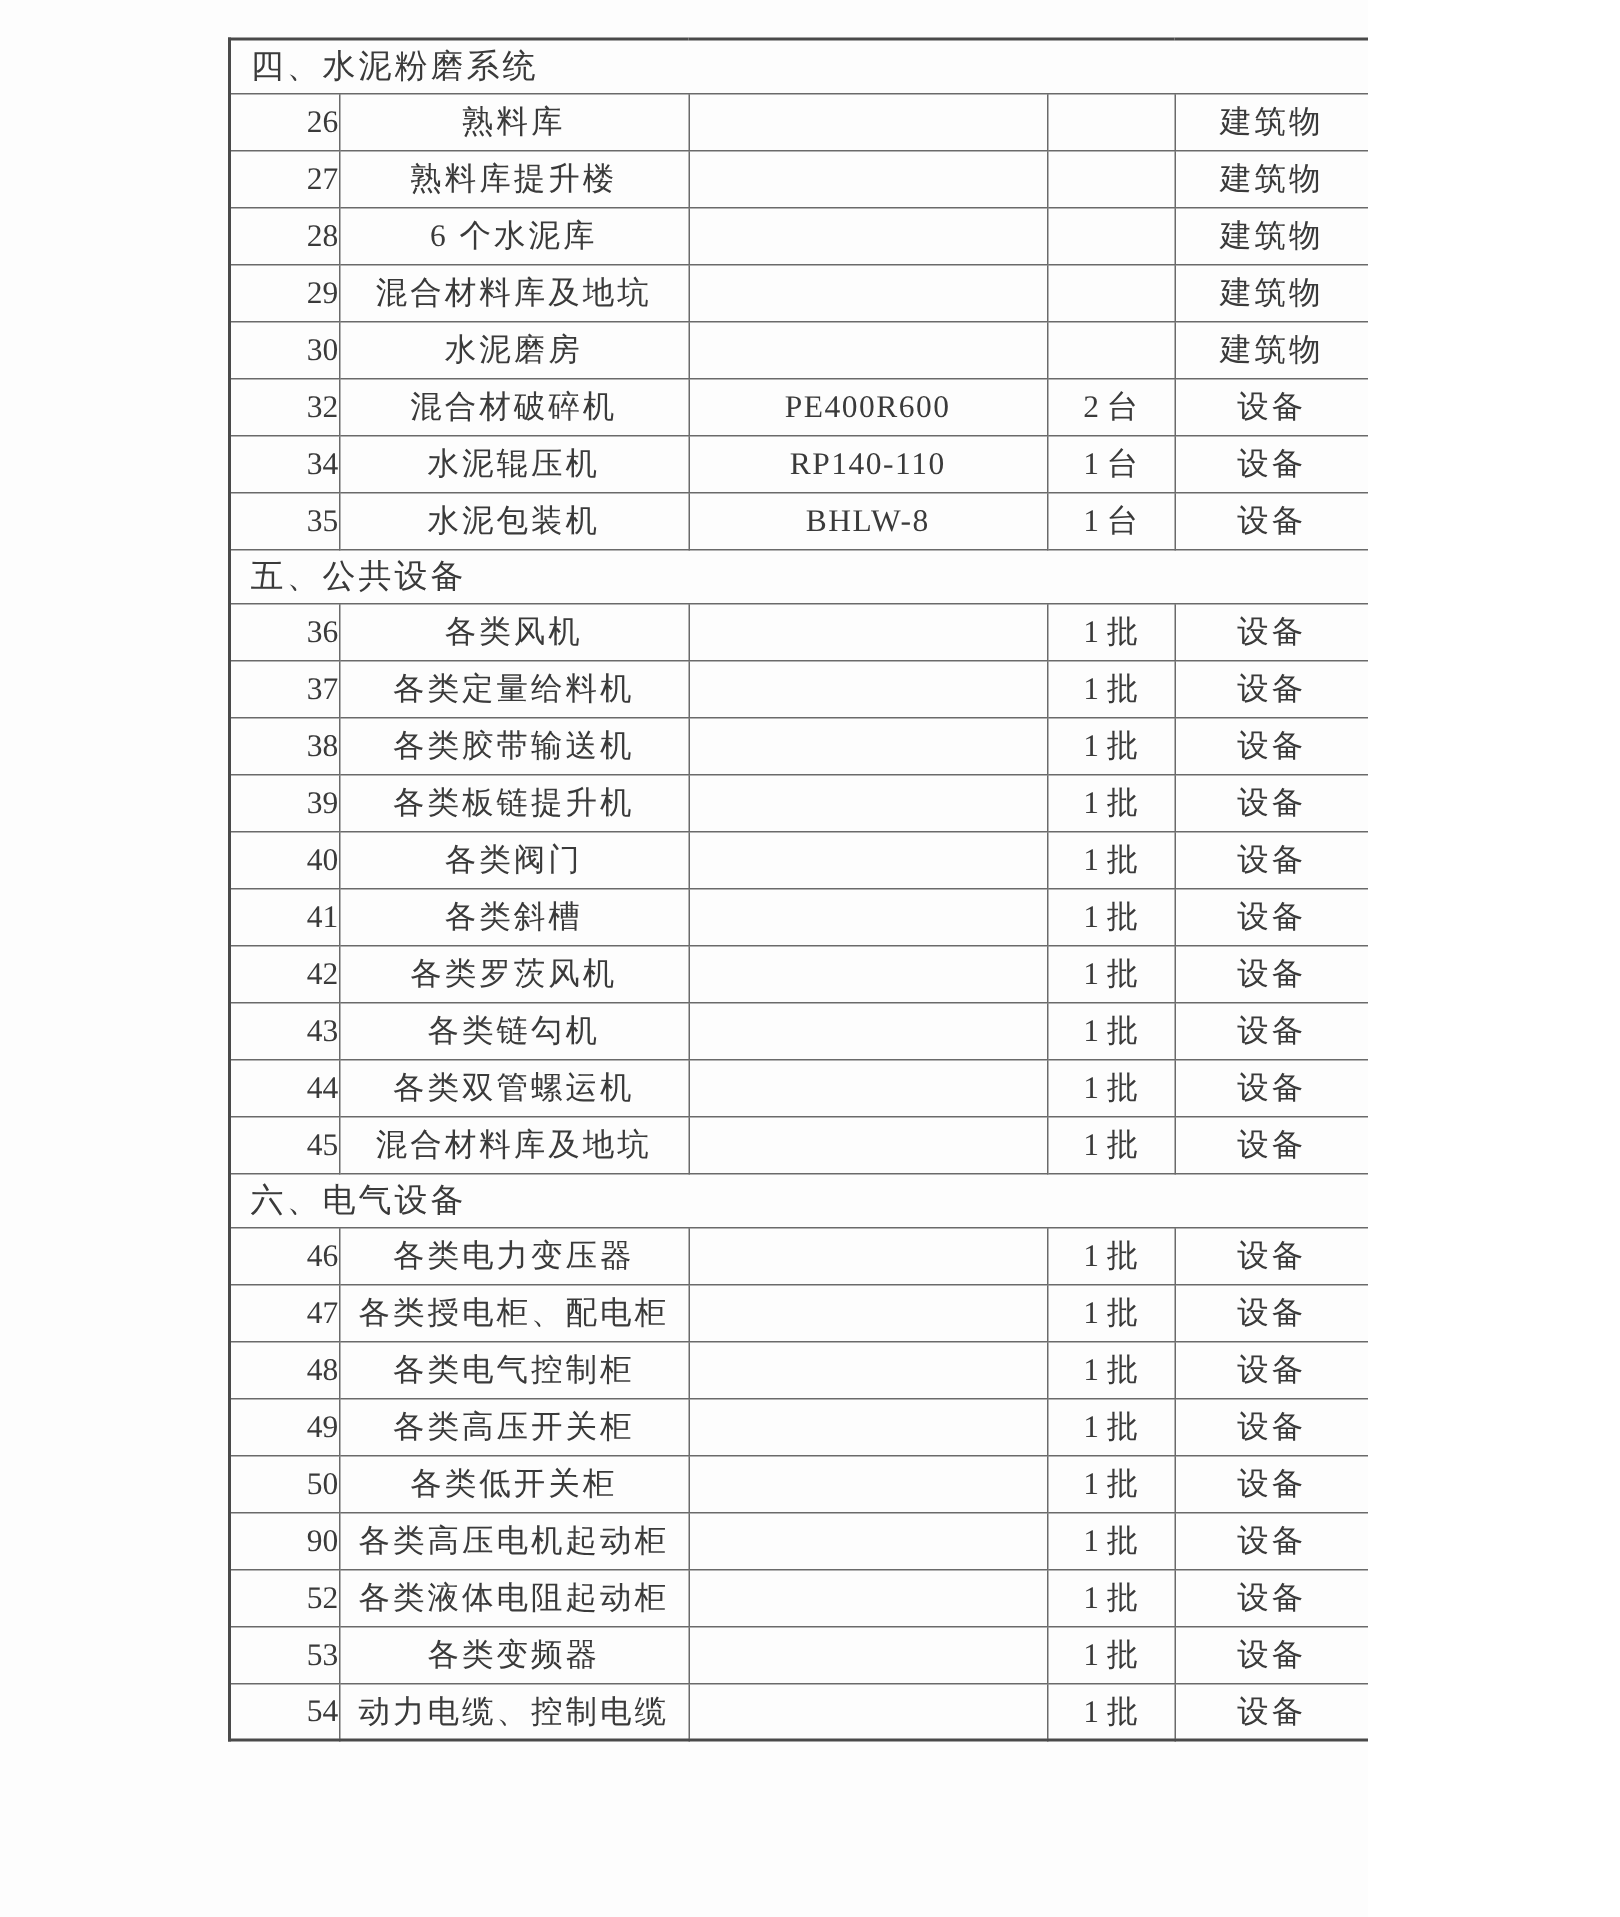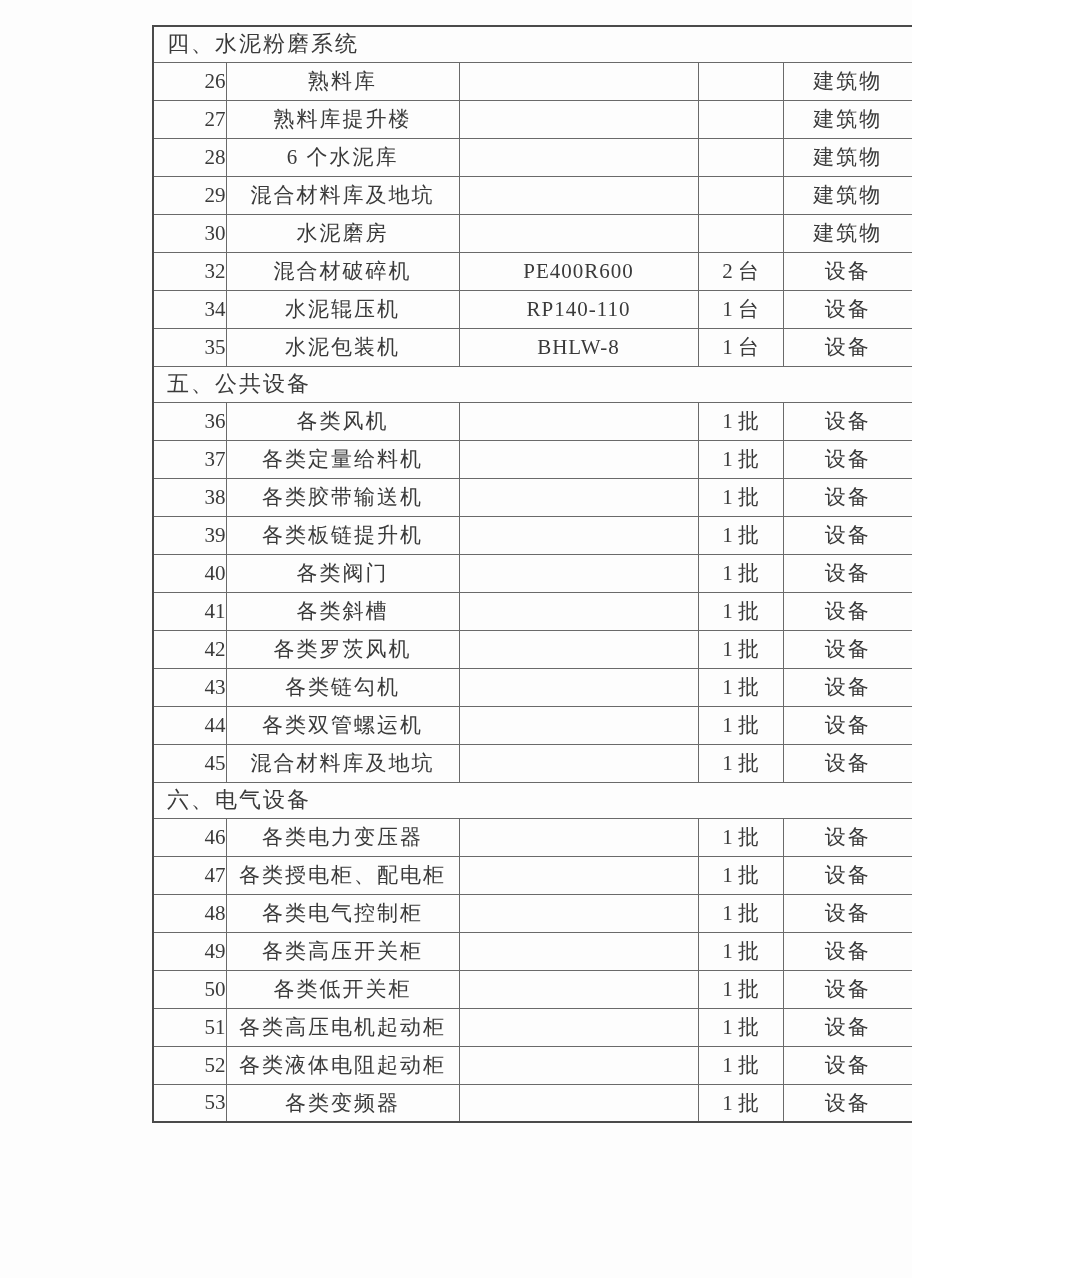--- a/index.html
+++ b/index.html
@@ -226,35 +226,42 @@
           <td class="col-category">设备</td>
         </tr>
         <tr class="data-row">
           <td class="col-no">50</td>
           <td class="col-name">各类低开关柜</td>
           <td class="col-spec"></td>
           <td class="col-qty">1 批</td>
           <td class="col-category">设备</td>
         </tr>
         <tr class="data-row">
-          <td class="col-no">51</td>
+          <td class="col-no">90</td>
           <td class="col-name">各类高压电机起动柜</td>
           <td class="col-spec"></td>
           <td class="col-qty">1 批</td>
           <td class="col-category">设备</td>
         </tr>
         <tr class="data-row">
           <td class="col-no">52</td>
           <td class="col-name">各类液体电阻起动柜</td>
           <td class="col-spec"></td>
           <td class="col-qty">1 批</td>
           <td class="col-category">设备</td>
         </tr>
         <tr class="data-row">
           <td class="col-no">53</td>
           <td class="col-name">各类变频器</td>
+          <td class="col-spec"></td>
+          <td class="col-qty">1 批</td>
+          <td class="col-category">设备</td>
+        </tr>
+        <tr class="data-row">
+          <td class="col-no">54</td>
+          <td class="col-name">动力电缆、控制电缆</td>
           <td class="col-spec"></td>
           <td class="col-qty">1 批</td>
           <td class="col-category">设备</td>
         </tr>
       </tbody>
   </table>
 </div>
 
 </body></html>

